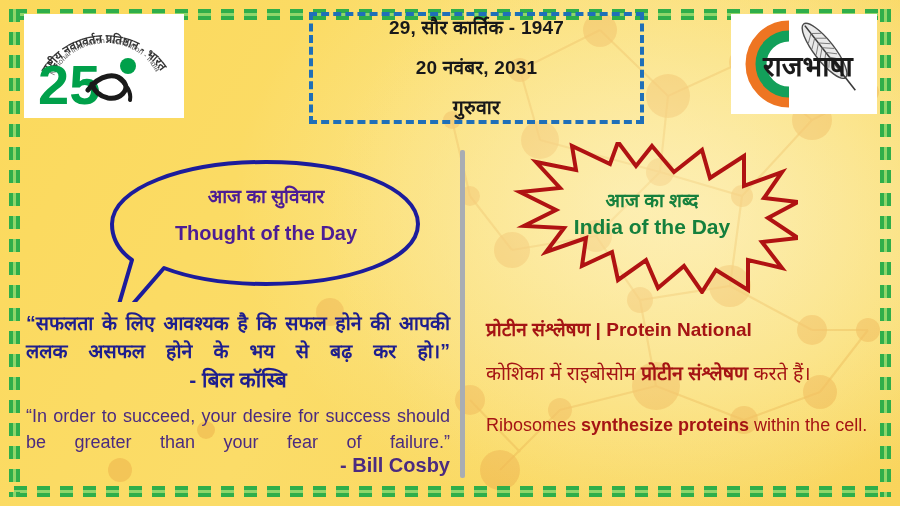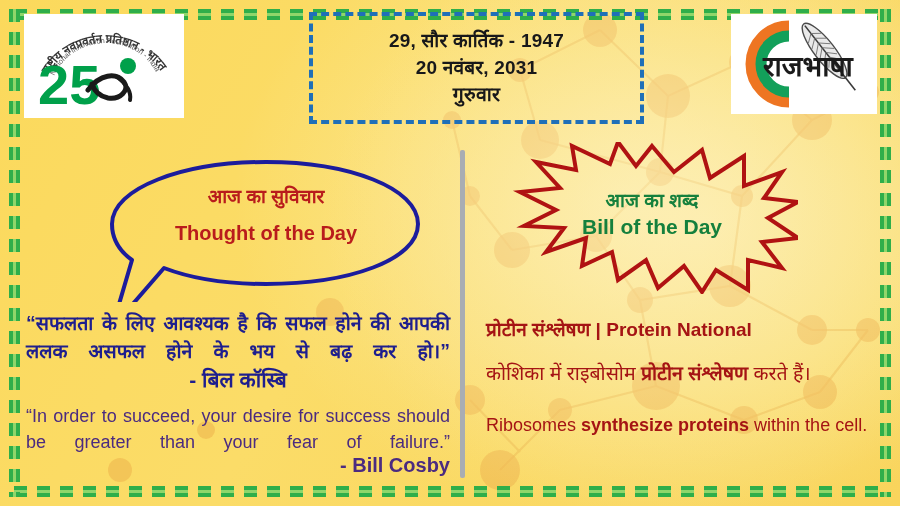--- a/index.html
+++ b/index.html
@@ -58,42 +58,42 @@
   .logo-box{
     position:absolute;background:#fff;overflow:hidden;
   }
   .logo-nif{left:24px;top:14px;width:160px;height:104px;}
   .logo-raj{left:731px;top:14px;width:146px;height:100px;}
 
   
   .date-box{
     position:absolute;left:309px;top:12px;width:327px;height:104px;
     border:4px dashed #1f6fb8;
-    display:flex;flex-direction:column;align-items:center;justify-content:center;
+    display:flex;flex-direction:column;align-items:center;justify-content:space-between;
     gap:2px;
   }
   .date-line{
     color:#18181a;font-weight:bold;font-size:19px;letter-spacing:.2px;
     line-height:1.28;white-space:nowrap;
   }
   .date-line.d3{font-size:19.5px;}
 
   
   .divider{
     position:absolute;left:460px;top:150px;width:5px;height:328px;
     background:#a9adb3;border-radius:2px;
   }
 
   
   .left-col{position:absolute;left:0;top:128px;width:460px;height:360px;}
 
   .bubble{position:absolute;left:106px;top:28px;width:320px;height:146px;}
   .bubble-text{
     position:absolute;left:106px;top:58px;width:320px;
-    text-align:center;color:#b91c1c;pointer-events:none;
+    text-align:center;color:#4c1d95;pointer-events:none;
   }
   .bubble-hi{font-size:19px;font-weight:bold;line-height:1.2;}
   .bubble-en{font-size:20px;font-weight:bold;line-height:1.25;margin-top:12px;}
 
   .quote-hi{
     position:absolute;left:26px;top:182px;width:424px;
     color:#1e1e8e;font-size:19.5px;font-weight:bold;line-height:1.42;
     text-align:justify;text-align-last:justify;
   }
   .quote-hi-by{
@@ -273,21 +273,21 @@
 
     <svg class="star" viewBox="0 0 292 152">
       <polygon points="146,4 168,30 196,8 204,36 238,14 238,44 276,30 258,56 292,60 262,76
                        292,96 256,100 276,126 242,118 242,148 210,128 196,150 178,124 152,146
                        140,118 112,138 106,110 76,124 80,96 40,110 58,86 18,84 50,68
                        14,50 54,46 30,20 70,28 66,4 104,22 112,0 130,24" fill="none" stroke="#b01212" stroke-width="4" stroke-linejoin="miter"></polygon>
     </svg>
 
     <div class="star-text">
       <div class="star-hi">आज का शब्द</div>
-      <div class="star-en">Bill of the Day</div>
+      <div class="star-en">India of the Day</div>
     </div>
 
     <div class="word-title">
       <span>प्रोटीन संश्लेषण</span><span> | </span><span class="en">Protein National</span>
     </div>
 
     <div class="word-hi">
       <span>कोशिका में राइबोसोम </span><b>प्रोटीन संश्लेषण</b><span> करते हैं।</span>
     </div>
 

